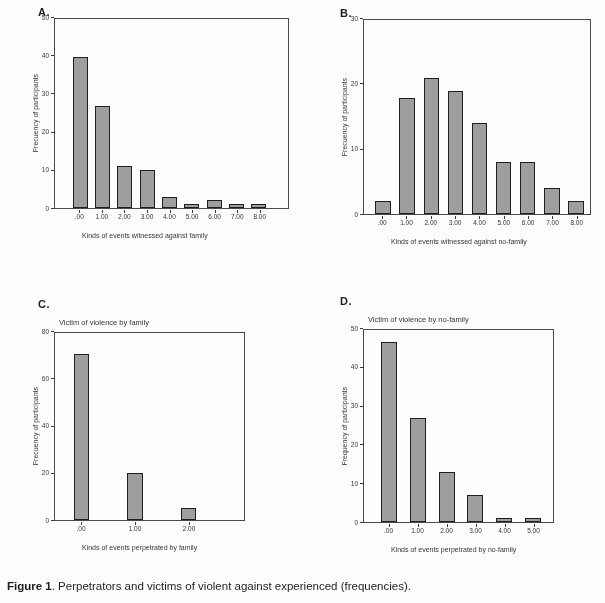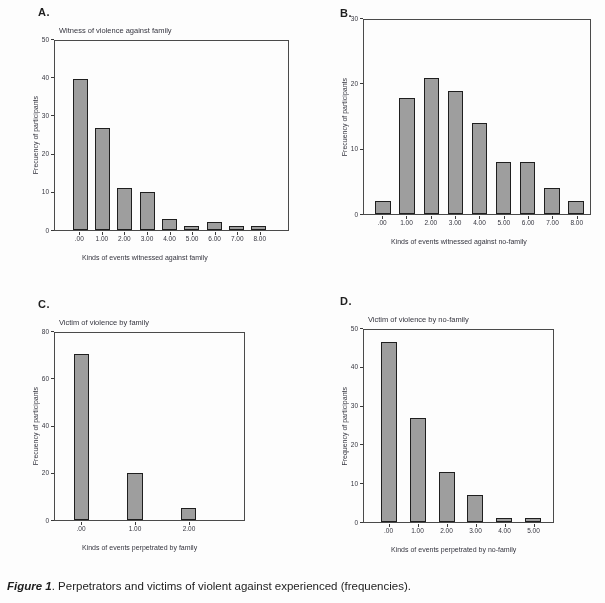--- a/index.html
+++ b/index.html
@@ -47,28 +47,27 @@
   #panel-a .plot,#panel-a .xticks{width:235px;padding:0 18px 0 14px;}
   #panel-a .plot,#panel-a .ycol,#panel-a .yticks{height:191px;}
   #panel-b .plot,#panel-b .xticks{width:228px;padding:0 2px 0 7px;}
   #panel-b .plot,#panel-b .ycol,#panel-b .yticks{height:196px;}
   #panel-c .plot,#panel-c .xticks{width:191px;padding:0 29px 0 0;}
   #panel-c .plot,#panel-c .ycol,#panel-c .yticks{height:189px;}
   #panel-d .plot,#panel-d .xticks{width:191px;padding:0 6px 0 11px;}
   #panel-d .plot,#panel-d .ycol,#panel-d .yticks{height:194px;}
 
   .caption{position:absolute;left:7px;top:580px;font-size:11.5px;color:#1e1e1e;white-space:nowrap;}
-  .caption-label{font-weight:bold;font-style:italic;}
+  .caption-label{font-weight:bold;}
 </style>
 </head>
 <body>
 
 <div class="panel" id="panel-a">
   <div class="panel-label">A.</div>
-  <div class="chart-title">Witness of violence against family</div>
   <div class="chart-body">
     <div class="ycol">
       <div class="ylabel">Frecuency of participants</div>
     </div>
     <div class="yticks">
         <div class="ytick" style="bottom: 0%;">0</div>
         <div class="ytickmark" style="bottom: 0%;"></div>
         <div class="ytick" style="bottom: 20%;">10</div>
         <div class="ytickmark" style="bottom: 20%;"></div>
         <div class="ytick" style="bottom: 40%;">20</div>

